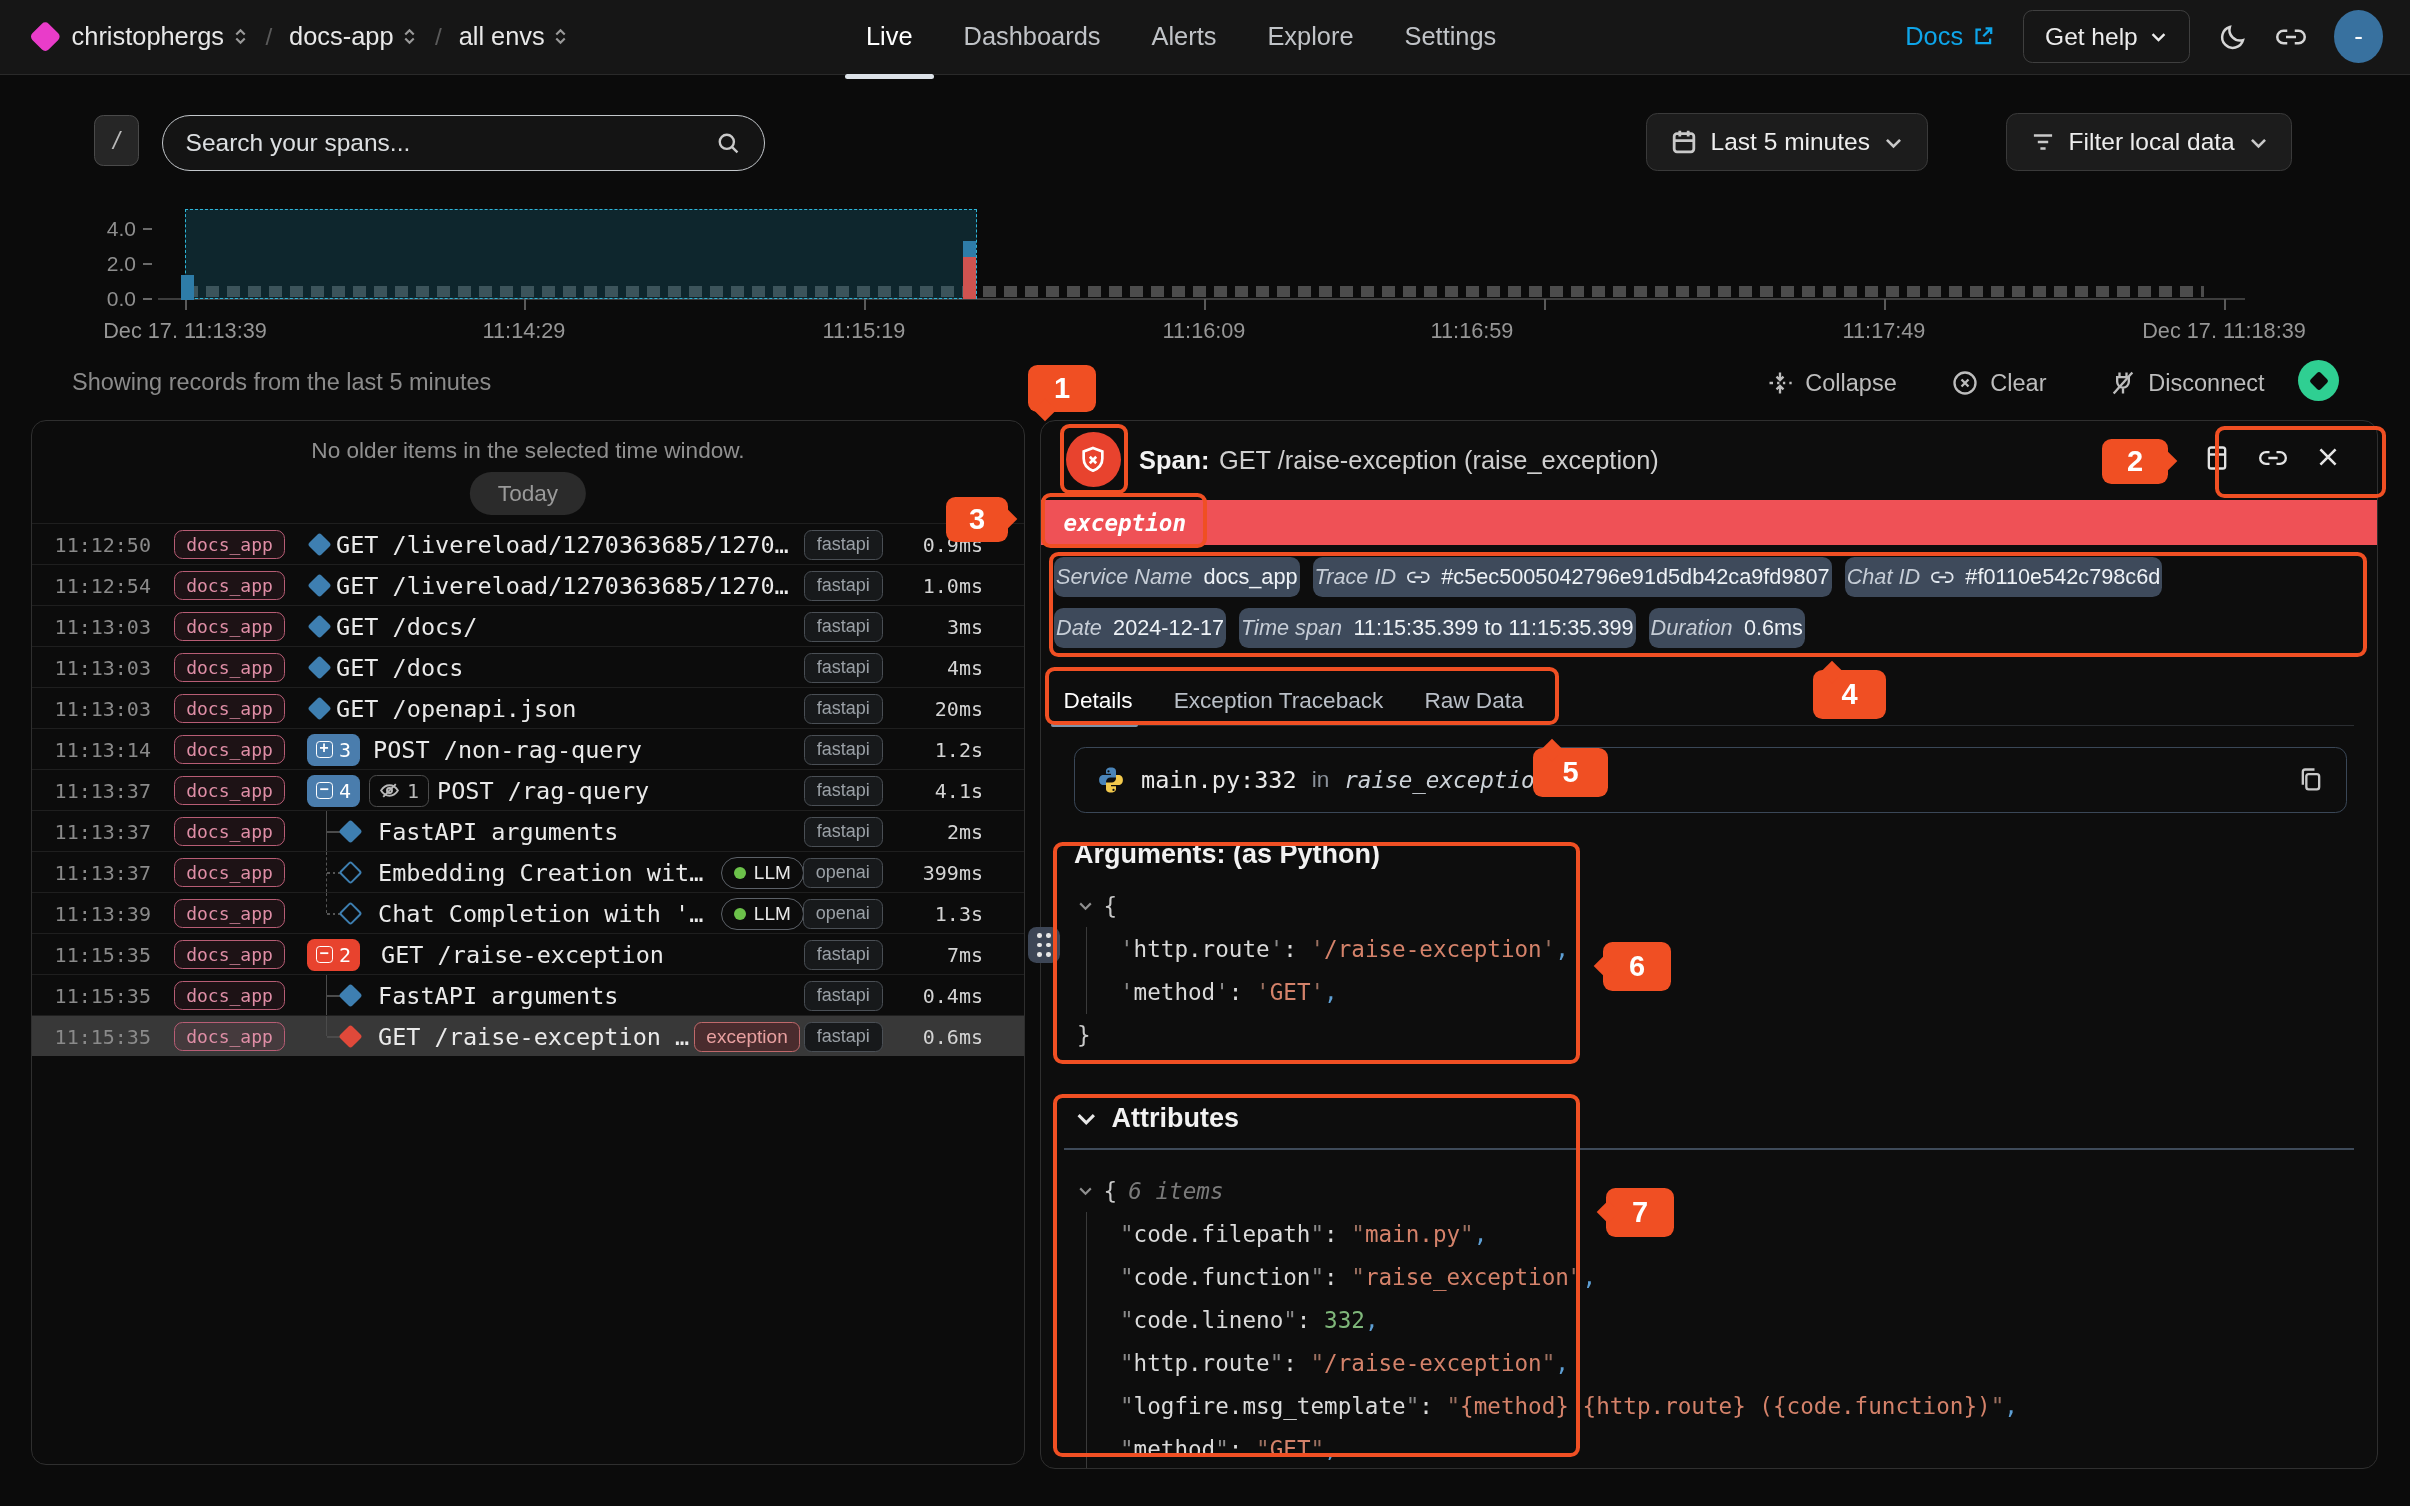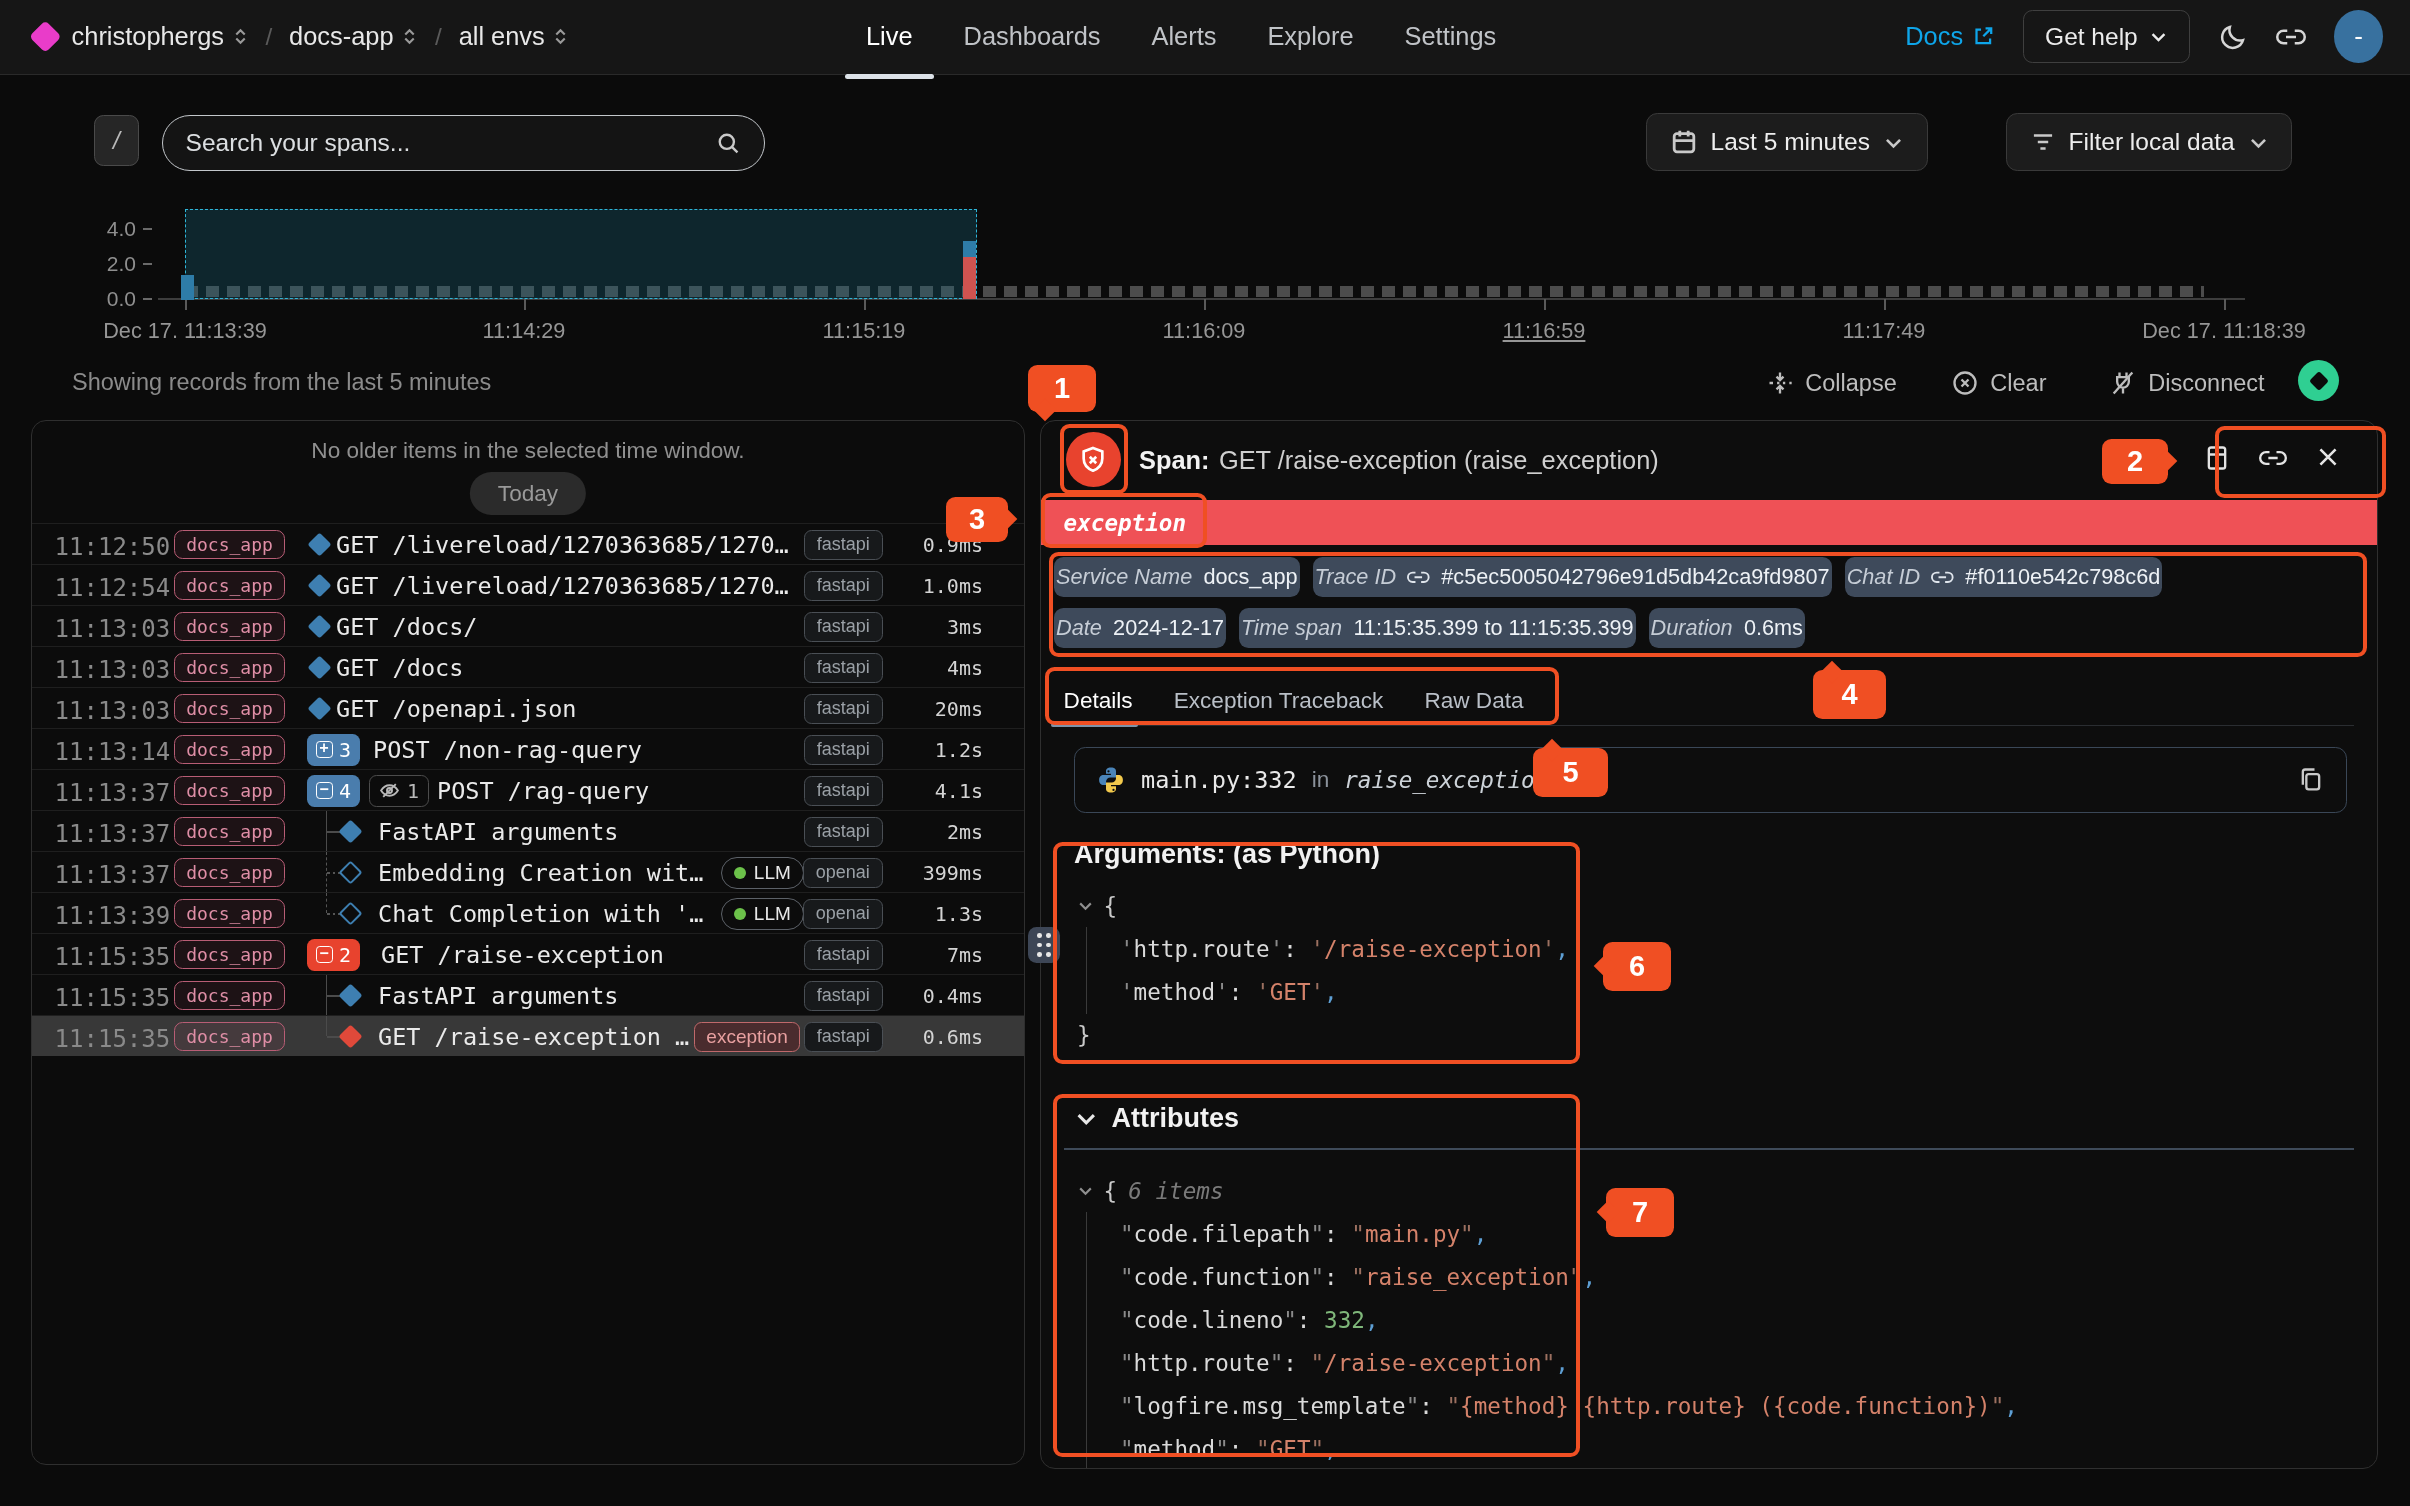--- a/index.html
+++ b/index.html
@@ -52,21 +52,21 @@
   .live-dot{position:absolute;left:2298px;top:360px;width:41px;height:41px;border-radius:50%;background:#2fcf92;display:flex;align-items:center;justify-content:center}
   .live-dot i{width:14px;height:14px;background:#0b0b0b;transform:rotate(45deg);border-radius:2.8px}
 
   
   .list-panel{position:absolute;left:31px;top:420px;width:994px;height:1045px;background:#0c0c0c;border:1.9px solid #2f2f2f;border-radius:15px;overflow:hidden}
   .empty-note{position:absolute;left:0;right:0;top:17px;text-align:center;font-size:22.6px;color:#909090}
   .today-pill{position:absolute;left:50%;top:51px;transform:translateX(-50%);background:#2b2b2b;border-radius:22.6px;padding:8.5px 28px;color:#9a9a9a;font-size:22.6px}
   .rows{position:absolute;left:0;right:0;top:102px}
   .row{position:relative;height:41px;border-top:1.4px solid #1f1f1f}
   .row.selected{background:#383838}
-  .rt{position:absolute;left:22.6px;top:9.4px;font-size:24px;color:#8a8a8a}
+  .rt{position:absolute;left:22.6px;top:9.4px;font-size:20px;color:#8a8a8a}
   .app-pill{position:absolute;left:142px;top:5.6px;height:29px;min-width:111px;display:flex;align-items:center;justify-content:center;
      border:1.9px solid #b85d75;border-radius:8.5px;background:rgba(190,75,110,.10);color:#df8ea6;font-size:18px}
   .rname{position:absolute;top:6.6px;font-size:23.5px;color:#eaeaea;white-space:nowrap}
   .rdur{position:absolute;right:41px;top:8.5px;width:132px;text-align:right;font-size:20px;color:#d4d4d4}
   .svc{position:absolute;right:141px;top:5.6px;height:30px;padding:0 12.2px;display:flex;align-items:center;
      border:1.9px solid #4a4f55;border-radius:7.5px;background:#17191b;color:#9aa0a6;font-size:18px}
   .llm{position:absolute;right:220px;top:4.7px;height:32px;padding:0 12.2px;display:flex;align-items:center;gap:7.5px;
      border:1.9px solid #5c6168;border-radius:16px;color:#e8e8e8;font-size:19px}
   .llm i{width:12.2px;height:12.2px;border-radius:50%;background:#6cc24a}
   .exc{position:absolute;right:224px;top:5.6px;height:30px;padding:0 11.3px;display:flex;align-items:center;
@@ -237,21 +237,21 @@
       <div class="ytick-dash" style="left: 143px; top: 298px;"></div>
       <div class="xtick-mark" style="left: 185px;"></div>
       <div class="xtick-lab" style="left: 185px;">Dec 17. 11:13:39</div>
       <div class="xtick-mark" style="left: 524px;"></div>
       <div class="xtick-lab" style="left: 524px;">11:14:29</div>
       <div class="xtick-mark" style="left: 864px;"></div>
       <div class="xtick-lab" style="left: 864px;">11:15:19</div>
       <div class="xtick-mark" style="left: 1204px;"></div>
       <div class="xtick-lab" style="left: 1204px;">11:16:09</div>
       <div class="xtick-mark" style="left: 1544px;"></div>
-      <div class="xtick-lab" style="left: 1544px; text-decoration: underline;">11:16:59</div>
+      <div class="xtick-lab" style="left: 1472px;">11:16:59</div>
       <div class="xtick-mark" style="left: 1884px;"></div>
       <div class="xtick-lab" style="left: 1884px;">11:17:49</div>
       <div class="xtick-mark" style="left: 2224px;"></div>
       <div class="xtick-lab" style="left: 2224px;">Dec 17. 11:18:39</div>
       <div class="bar" style="left: 181px; top: 275px; height: 25px; background: rgb(46, 124, 168);"></div>
       <div class="bar" style="left: 963px; top: 257px; height: 42px; background: rgb(207, 83, 80);"></div>
       <div class="bar" style="left: 963px; top: 241px; height: 16px; background: rgb(46, 124, 168);"></div>
     </div>
 
   <div class="showing">Showing records from the last 5 minutes</div>

